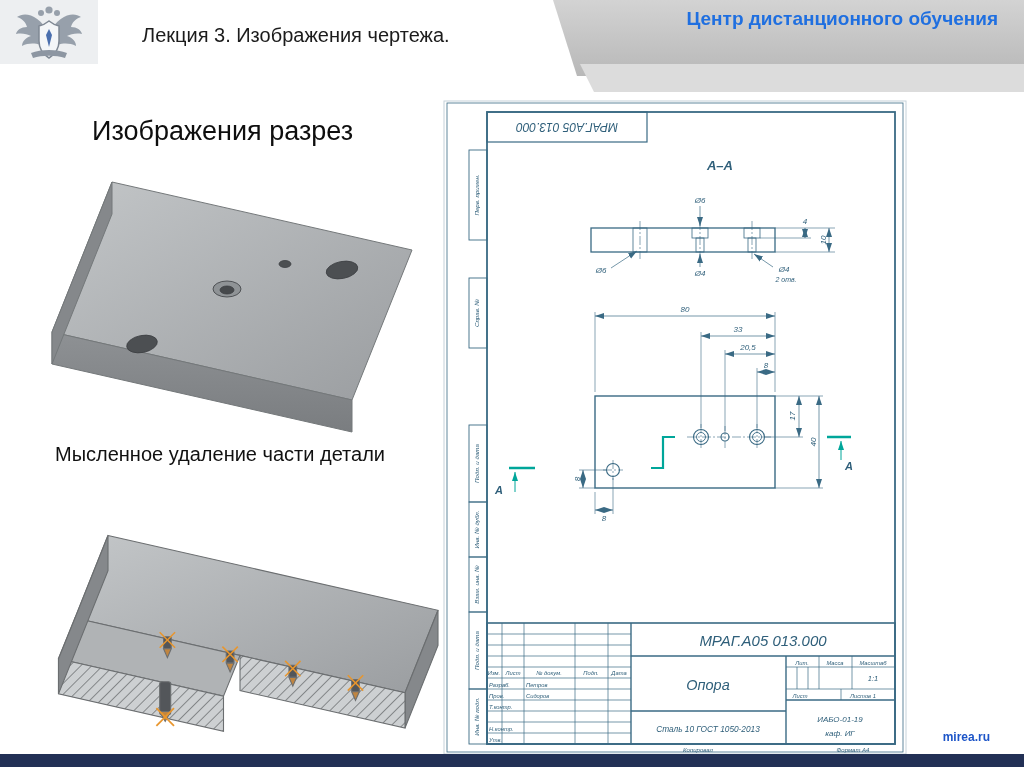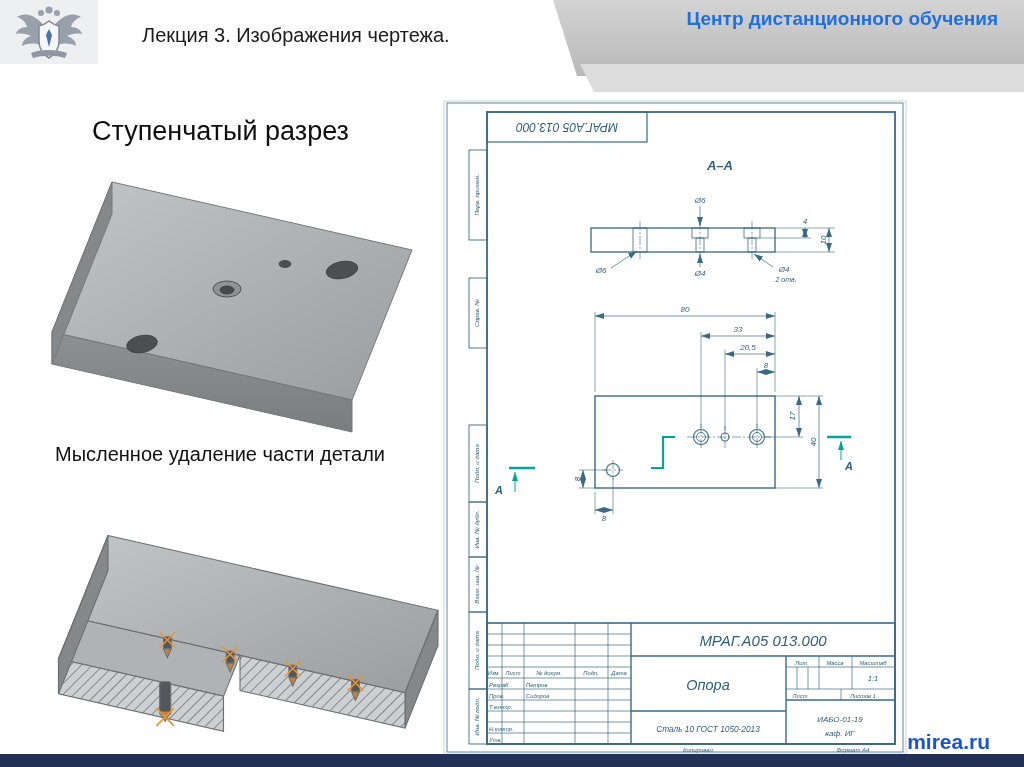--- a/index.html
+++ b/index.html
@@ -25,21 +25,21 @@
 
   .img1 { position:absolute; left:28px; top:150px; }
   .img2 { position:absolute; left:25px; top:480px; }
 
   .sheet { position:absolute; left:443px; top:100px; }
   .sheet .ln { stroke:#3a6a84; fill:none; }
   .sheet .cl { stroke:#3a6a84; stroke-width:0.6; stroke-dasharray:9 2 2 2; fill:none; }
   .sheet text { fill:#2f5f7a; font-family:"Liberation Sans", sans-serif; font-style:italic; }
   .sheet .cut { stroke:#00a69a; fill:none; }
 
-  .mirea { position:absolute; right:34px; top:730px; font-size:21px; font-weight:bold; color:#1d55c8;text-align:center; }
+  .mirea { position:absolute; right:34px; top:730px; font-size:12px; font-weight:bold; color:#1d55c8;text-align:center; }
   .bottom-bar { position:absolute; left:0; right:0; bottom:0; height:13px; background:#223055; }
 </style>
 </head>
 <body>
 
 <div>
 
   <div class="logo-box">
     <svg width="76" height="58" viewBox="0 0 76 58">
       <g fill="#97a0ab">
@@ -55,21 +55,21 @@
     </svg>
   </div>
 
   <div class="lecture-title">Лекция 3. Изображения чертежа.</div>
 
   <div class="band">
     <div class="band-title">Центр дистанционного обучения</div>
   </div>
   <div class="band2"></div>
 
-  <div class="heading">Ступенчатый разрез</div>
+  <div class="heading">Изображения разрез</div>
 
   <svg class="img1" width="412" height="290" viewBox="0 0 412 290">
     <defs>
       <linearGradient id="topG" x1="0" y1="0" x2="1" y2="1">
         <stop offset="0" stop-color="#c3c6c8"></stop>
           <stop offset="1" stop-color="#9a9da0"></stop>
       </linearGradient>
       <linearGradient id="frontG" x1="0" y1="0" x2="0" y2="1">
         <stop offset="0" stop-color="#8e9194"></stop>
           <stop offset="1" stop-color="#7a7d80"></stop>

